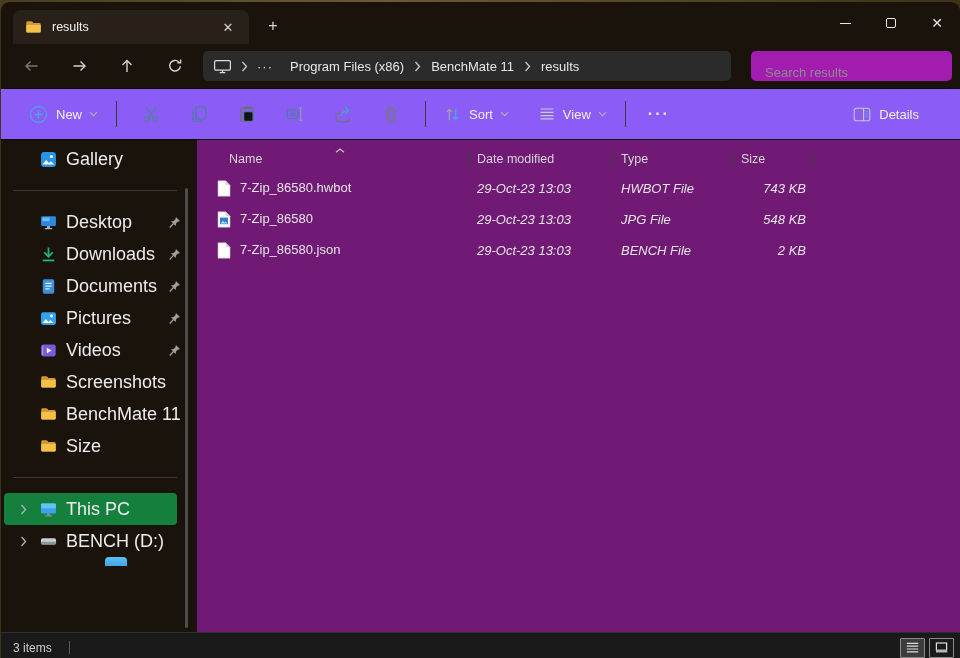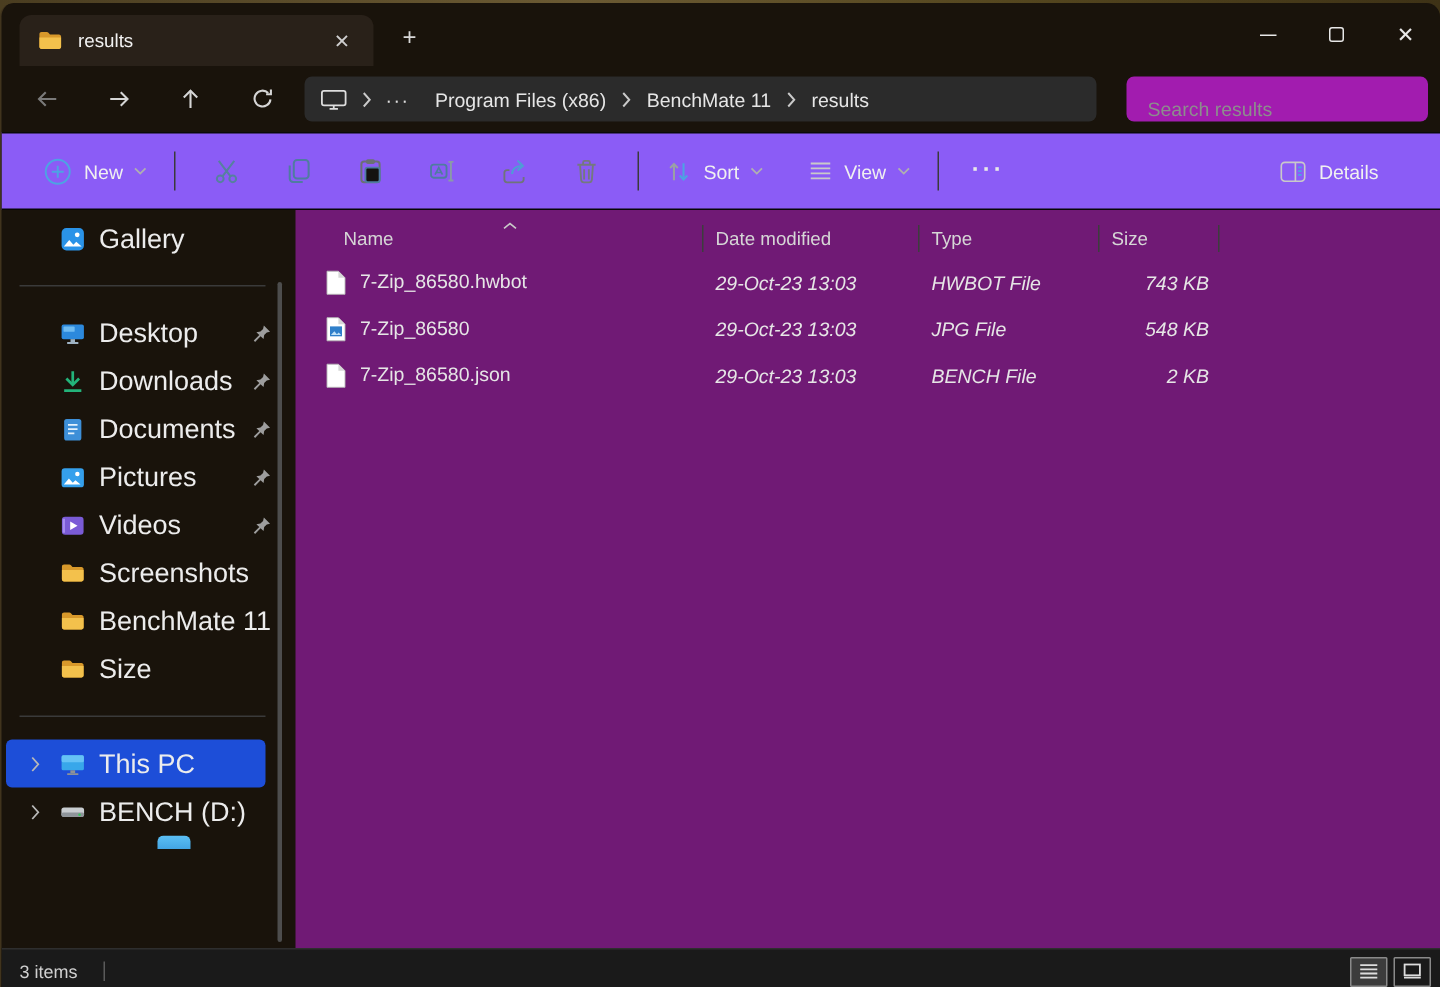--- a/index.html
+++ b/index.html
@@ -48,21 +48,21 @@
   .tb-divider{width:1px;height:26px;background:#3a3a3a;margin:0 10px;}
   .tb-label{margin:0 5px 0 8px;}
   .chev-down{display:flex;align-items:center;margin-left:2px;}
   .tb-more{font-size:16px;font-weight:bold;letter-spacing:2px;color:#e8e8e8;padding:0 12px;}
   .tb-details{margin-left:auto;margin-right:8px;}
 
   
   .body{display:flex;height:492px;}
   .sidebar{width:196px;position:relative;padding-top:3px;flex:none;}
   .sb-item{display:flex;align-items:center;height:32px;padding-left:10px;margin:0 20px 0 3px;border-radius:4px;font-size:18px;color:#ececec;}
-  .sb-item.selected{background:#1d4ed8;}
+  .sb-item.selected{background:#15803d;}
   .sb-chevslot{width:18px;display:flex;align-items:center;justify-content:center;flex:none;}
   .sb-icon{width:17px;height:17px;margin-left:8px;display:flex;align-items:center;justify-content:center;flex:none;}
   .sb-label{margin-left:9px;white-space:nowrap;}
   .sb-pin{margin-left:auto;margin-right:-4px;display:flex;align-items:center;}
   .sb-divider{height:1px;background:#3a3a3a;margin:15px 20px 15px 12px;}
   .sb-scrollbar{position:absolute;right:9px;top:48px;width:3px;height:440px;background:#4d4d4d;border-radius:2px;}
   .sb-partial{height:9px;overflow:hidden;display:flex;}
   .sb-partial .sliver{margin-left:104px;width:22px;height:16px;border-radius:4px 4px 0 0;
     background:linear-gradient(180deg,#5cc0f5,#2f8fd6);}
 

